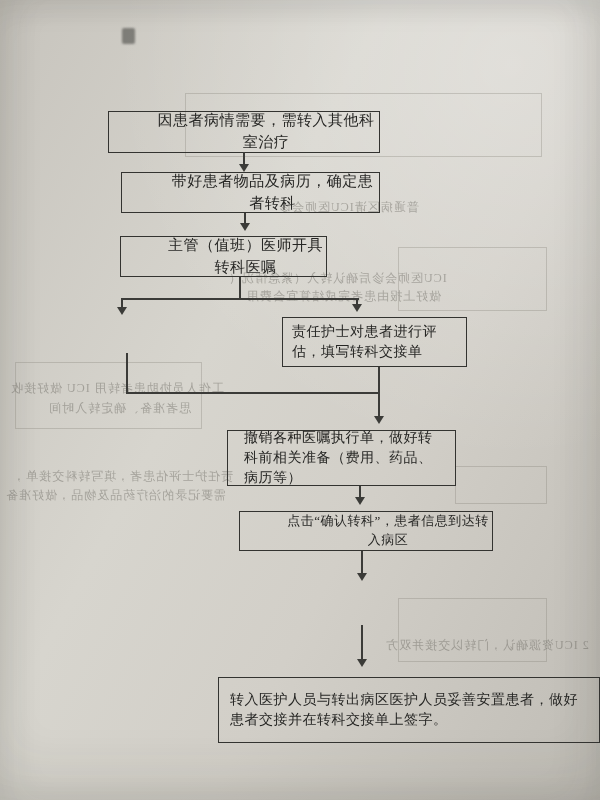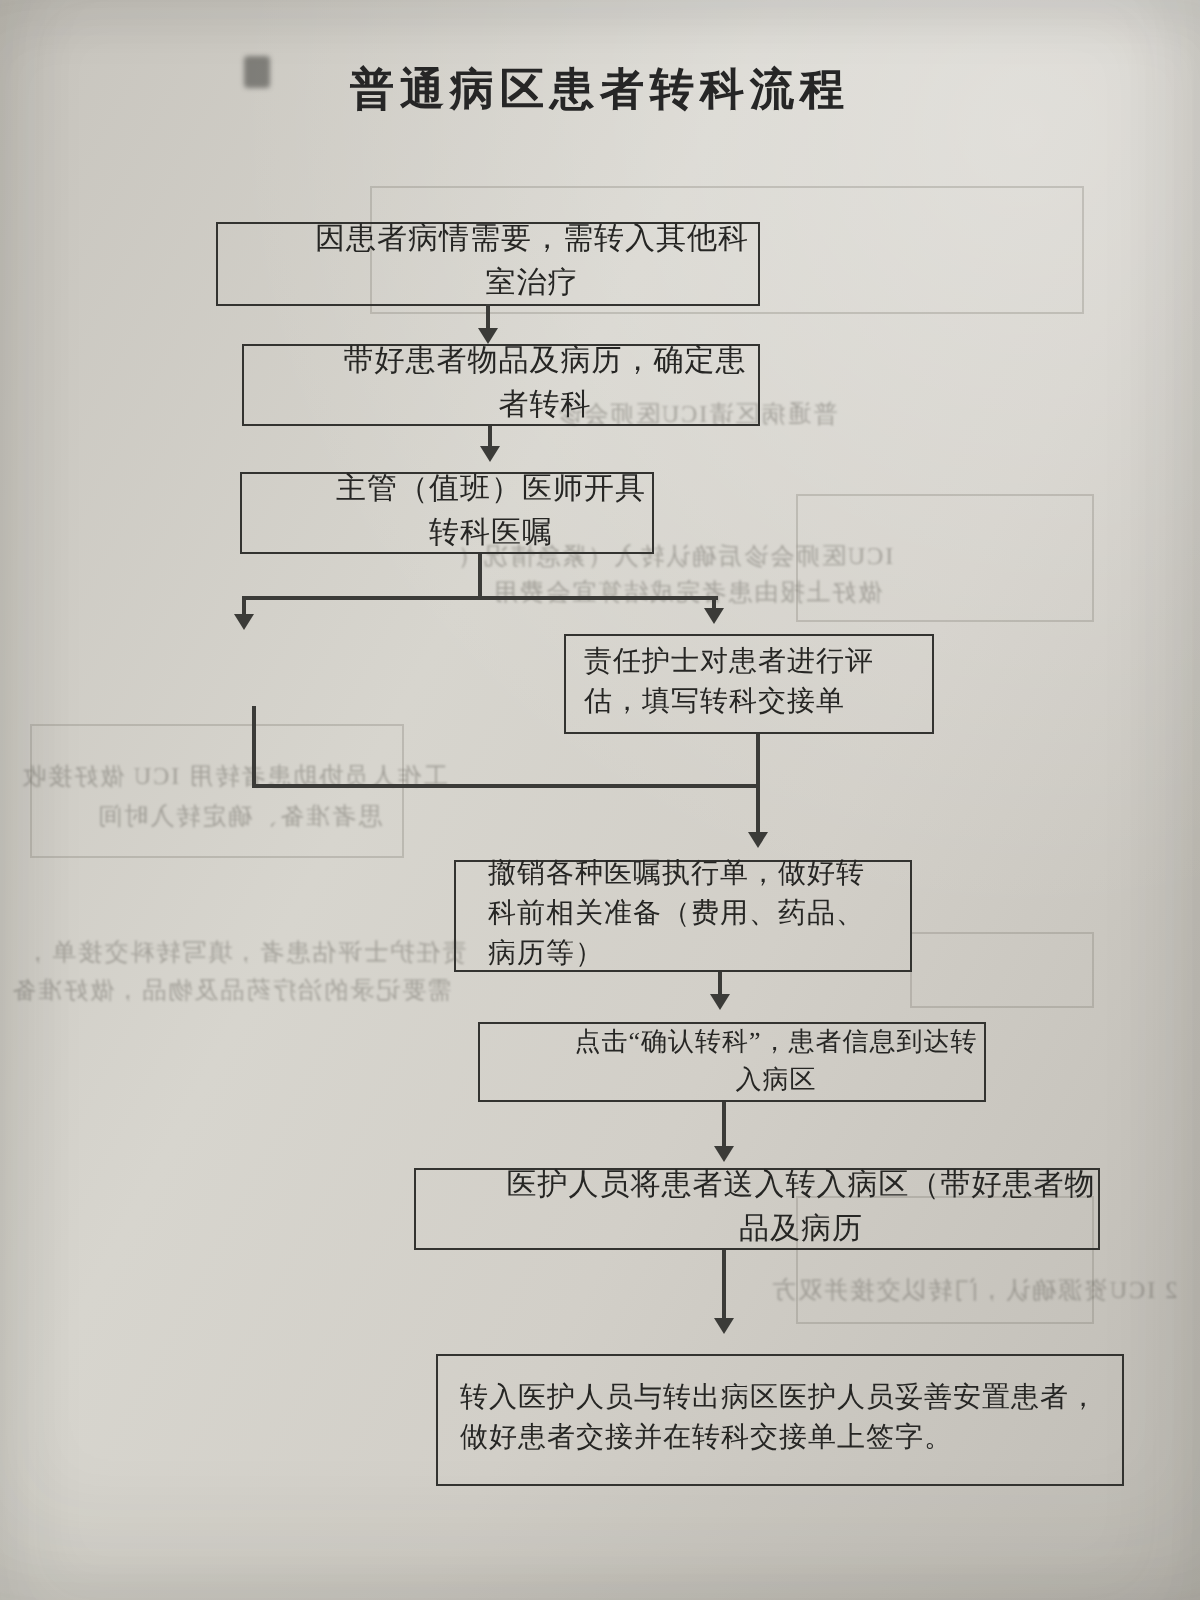--- a/index.html
+++ b/index.html
@@ -38,21 +38,21 @@
   }
   .center{justify-content:center;text-align:center;}
   .n1{left:108px;top:111px;width:272px;height:42px;}
   .n2{left:121px;top:172px;width:259px;height:41px;}
   .n3{left:120px;top:236px;width:207px;height:41px;}
   .n4a{left:35px;top:320px;width:227px;height:33px;font-size:14px;}
   .n4b{left:282px;top:317px;width:185px;height:50px;font-size:14px;padding:2px 9px;}
   .n5{left:227px;top:430px;width:229px;height:56px;font-size:14px;padding:2px 16px;}
   .n6{left:239px;top:511px;width:254px;height:40px;font-size:13px;}
   .n7{left:207px;top:584px;width:343px;height:41px;}
-  .n8{left:218px;top:677px;width:344px;height:66px;font-size:14px;padding:16px 11px;}
+  .n8{left:218px;top:677px;width:382px;height:66px;font-size:14px;padding:16px 11px;}
 
   .vline,.hline{position:absolute;background:#3b3b38;}
   .vline{width:2px;}
   .hline{height:2px;}
   .ahead{
     position:absolute;width:0;height:0;
     border-left:5px solid transparent;border-right:5px solid transparent;
     border-top:8px solid #3b3b38;
   }
   .l1{left:243px;top:152px;height:13px;}  .h1{left:239px;top:164px;}
@@ -109,29 +109,27 @@
   <div class="bleed-text bf2">ICU医师会诊后确认转入（紧急情况（</div>
   <div class="bleed-text bf3">做好上报由患者完成结算宜会费用</div>
   <div class="bleed-text bf4">工作人员协助患者转用 ICU 做好接收</div>
   <div class="bleed-text bf5">思者准备、确定转入时间</div>
   <div class="bleed-text bf6">责任护士评估患者，填写转科交接单，</div>
   <div class="bleed-text bf7">需要记录的治疗药品及物品，做好准备</div>
   <div class="bleed-text bf8">2 ICU资源确认，门转以交接并双方</div>
 
   <div class="smudge"></div>
 
-  <div class="title">普通病区患者转科流程</div>
 
   <div class="node n1 center">因患者病情需要，需转入其他科室治疗</div>
   <div class="node n2 center">带好患者物品及病历，确定患者转科</div>
   <div class="node n3 center">主管（值班）医师开具转科医嘱</div>
   <div class="node n4b">责任护士对患者进行评估，填写转科交接单</div>
   <div class="node n5">撤销各种医嘱执行单，做好转科前相关准备（费用、药品、病历等）</div>
   <div class="node n6 center">点击“确认转科”，患者信息到达转入病区</div>
-  <div class="node n7 center">医护人员将患者送入转入病区（带好患者物品及病历</div>
   <div class="node n8">转入医护人员与转出病区医护人员妥善安置患者，做好患者交接并在转科交接单上签字。</div>
 
   <div class="vline l1"></div>
   <div class="ahead h1"></div>
   <div class="vline l2"></div>
   <div class="ahead h2"></div>
   <div class="vline l3"></div>
   <div class="hline lb"></div>
   <div class="vline l4"></div>
   <div class="ahead h4"></div>

